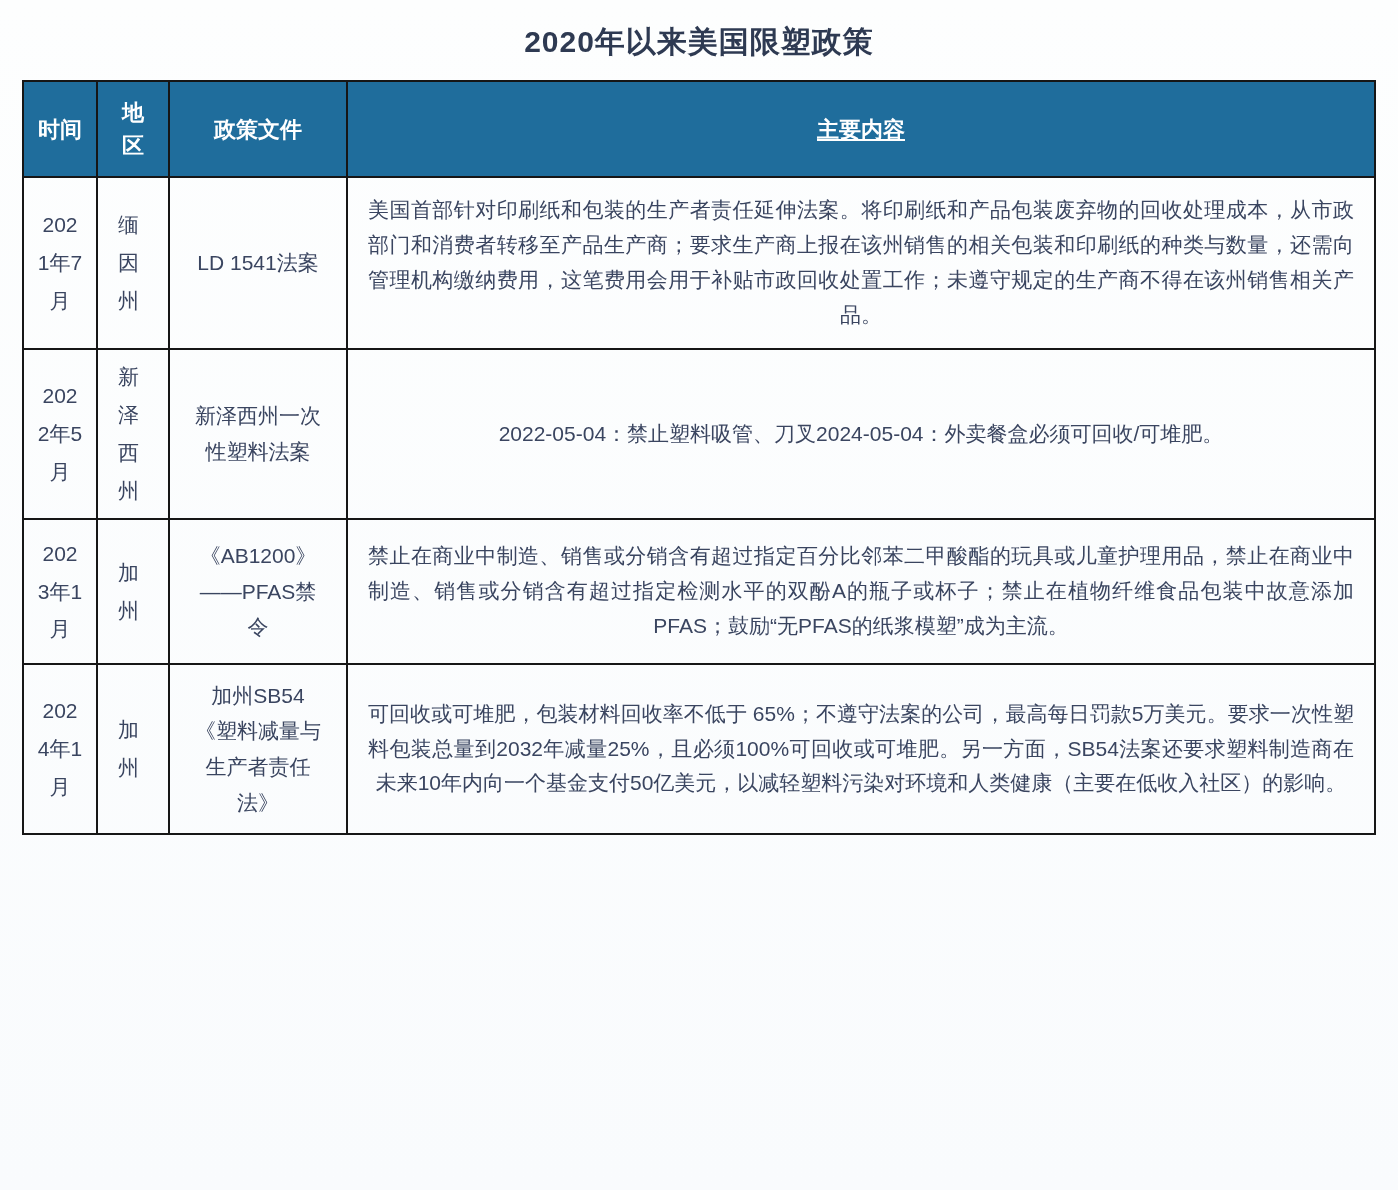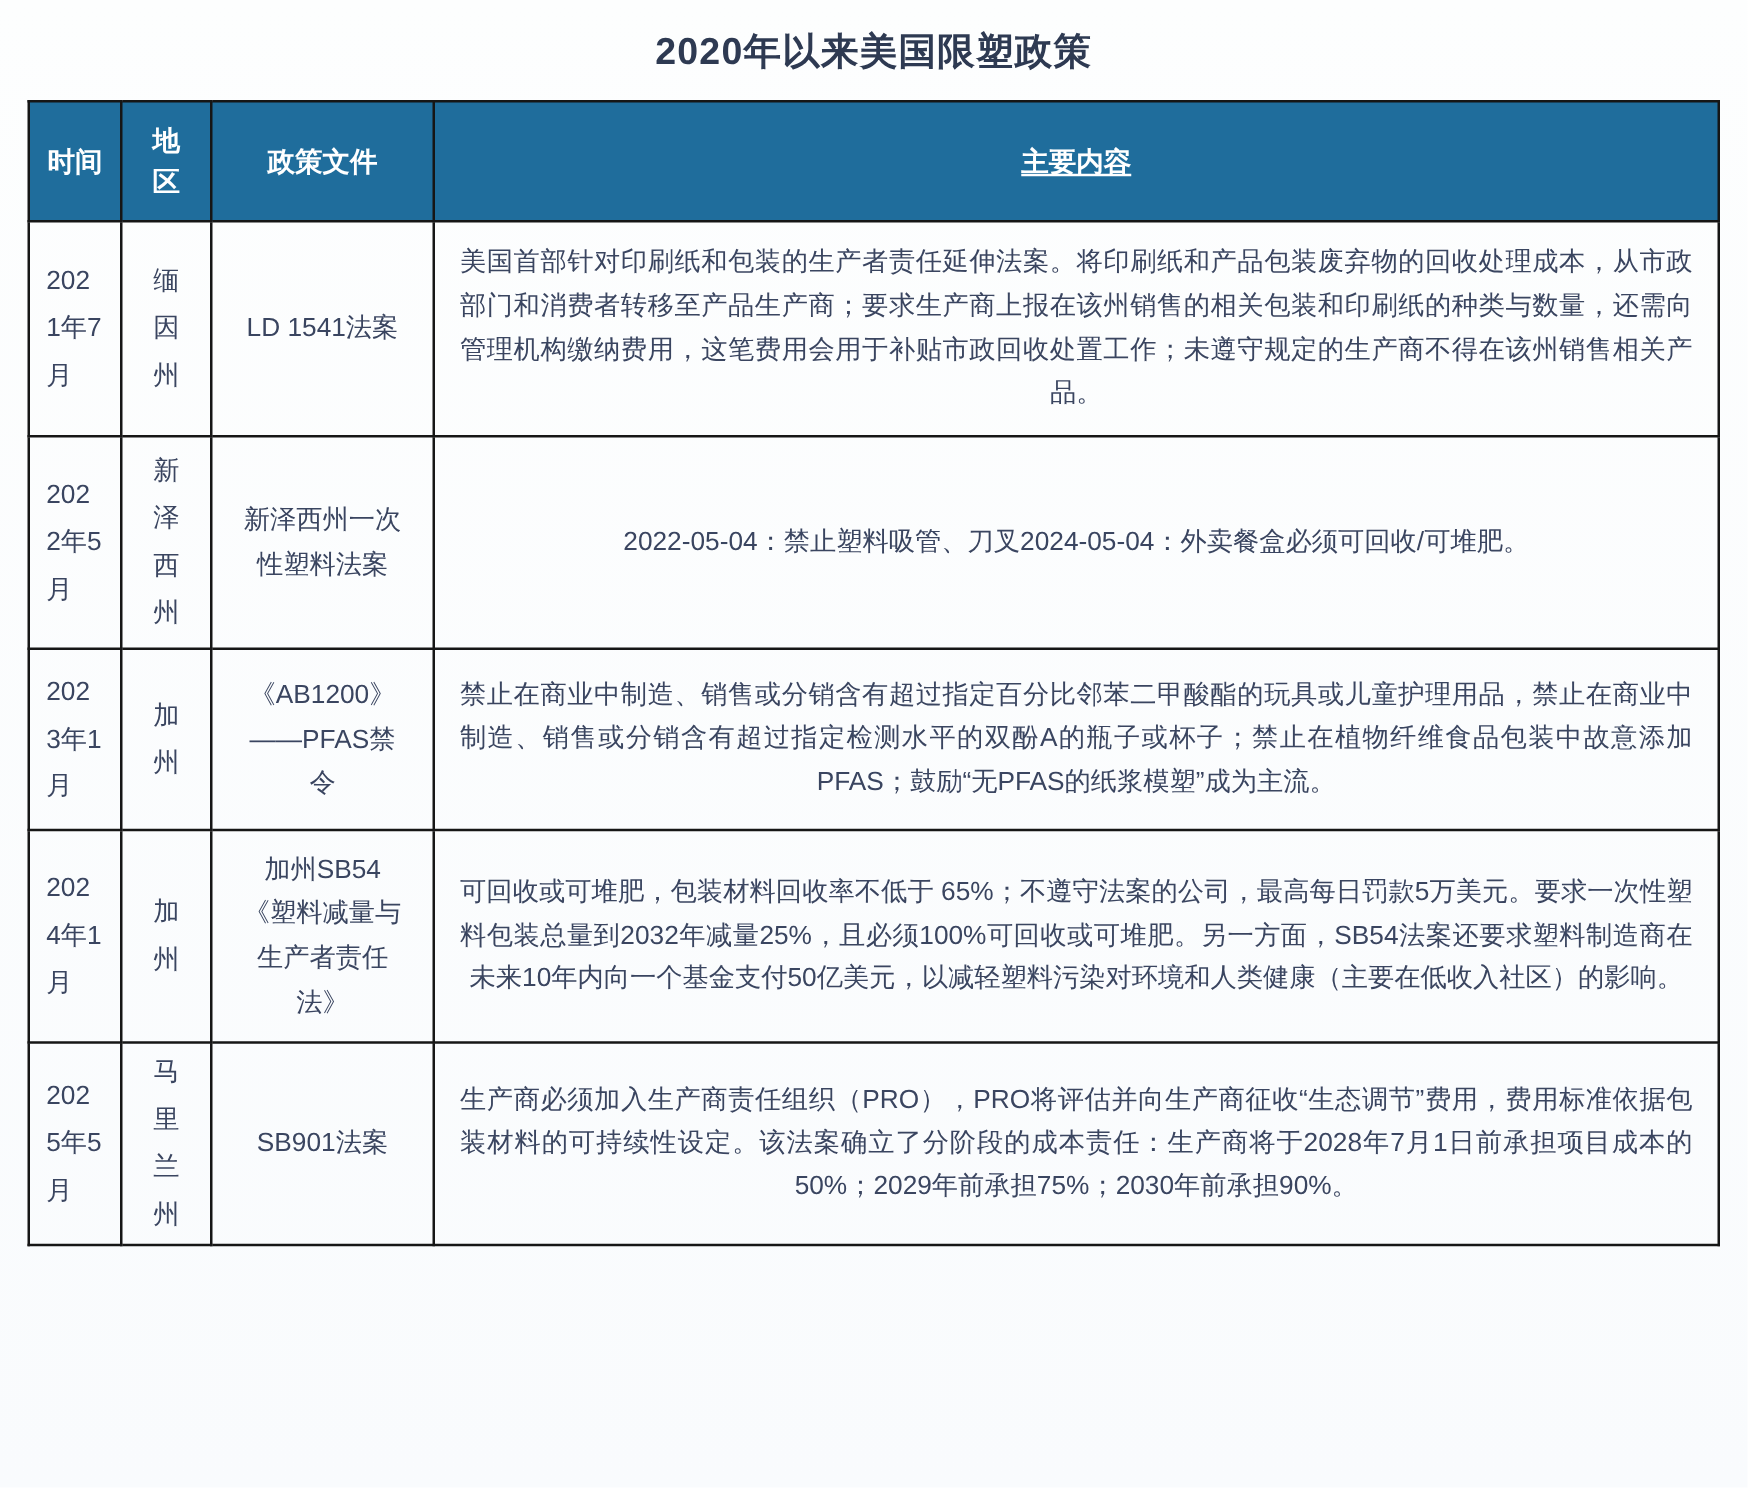--- a/index.html
+++ b/index.html
@@ -54,27 +54,27 @@
   th.col-region { width: 72px;  padding: 0 20px; }
   th.col-policy { width: 178px; padding: 0 10px; }
   th.col-content{ padding: 0 10px; text-decoration: underline; }
 
   .policy-table td {
     color: #3a4560;
     font-size: 21px;
   }
   td.time-cell {
     padding: 0 13px;
-    text-align: left;
+    text-align: center;
     word-break: break-all;
     line-height: 1.8;
   }
   td.region-cell {
     padding: 0 20px;
-    text-align: center;
+    text-align: left;
     word-break: break-all;
     line-height: 1.8;
   }
   td.policy-cell {
     padding: 0 22px;
     text-align: center;
     word-break: break-all;
     line-height: 1.7;
   }
   td.content-cell {
@@ -124,22 +124,16 @@
         <td class="region-cell">加州</td>
         <td class="policy-cell">《AB1200》——PFAS禁令</td>
         <td class="content-cell">禁止在商业中制造、销售或分销含有超过指定百分比邻苯二甲酸酯的玩具或儿童护理用品，禁止在商业中制造、销售或分销含有超过指定检测水平的双酚A的瓶子或杯子；禁止在植物纤维食品包装中故意添加PFAS；鼓励“无PFAS的纸浆模塑”成为主流。</td>
       </tr>
       <tr class="row-5">
         <td class="time-cell">2024年1月</td>
         <td class="region-cell">加州</td>
         <td class="policy-cell">加州SB54《塑料减量与生产者责任法》</td>
         <td class="content-cell">可回收或可堆肥，包装材料回收率不低于 65%；不遵守法案的公司，最高每日罚款5万美元。要求一次性塑料包装总量到2032年减量25%，且必须100%可回收或可堆肥。另一方面，SB54法案还要求塑料制造商在未来10年内向一个基金支付50亿美元，以减轻塑料污染对环境和人类健康（主要在低收入社区）的影响。</td>
       </tr>
-      <tr class="row-6">
-        <td class="time-cell">2025年5月</td>
-        <td class="region-cell">马里兰州</td>
-        <td class="policy-cell">SB901法案</td>
-        <td class="content-cell">生产商必须加入生产商责任组织（PRO），PRO将评估并向生产商征收“生态调节”费用，费用标准依据包装材料的可持续性设定。该法案确立了分阶段的成本责任：生产商将于2028年7月1日前承担项目成本的50%；2029年前承担75%；2030年前承担90%。</td>
-      </tr>
     </tbody>
   </table>
 
 </div>
 
 </body></html>

